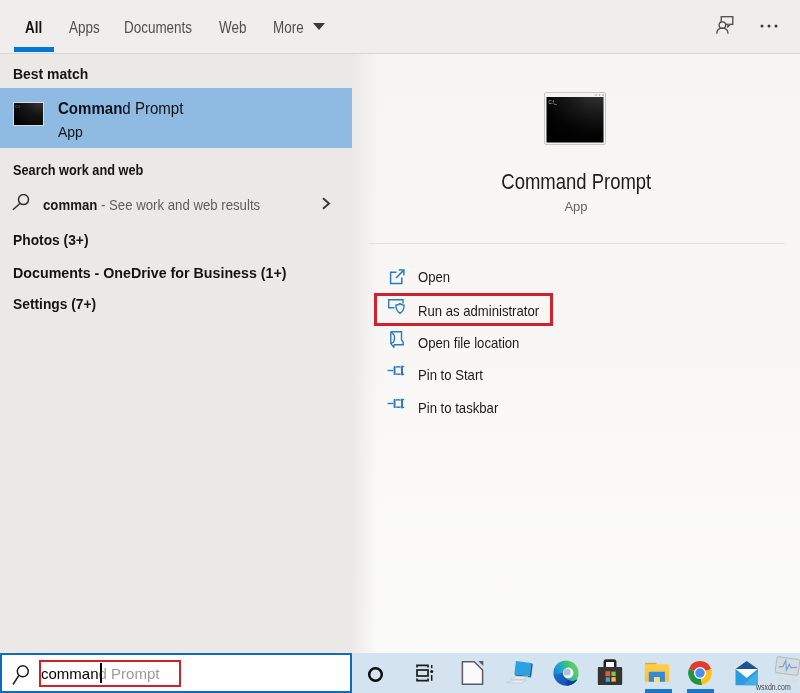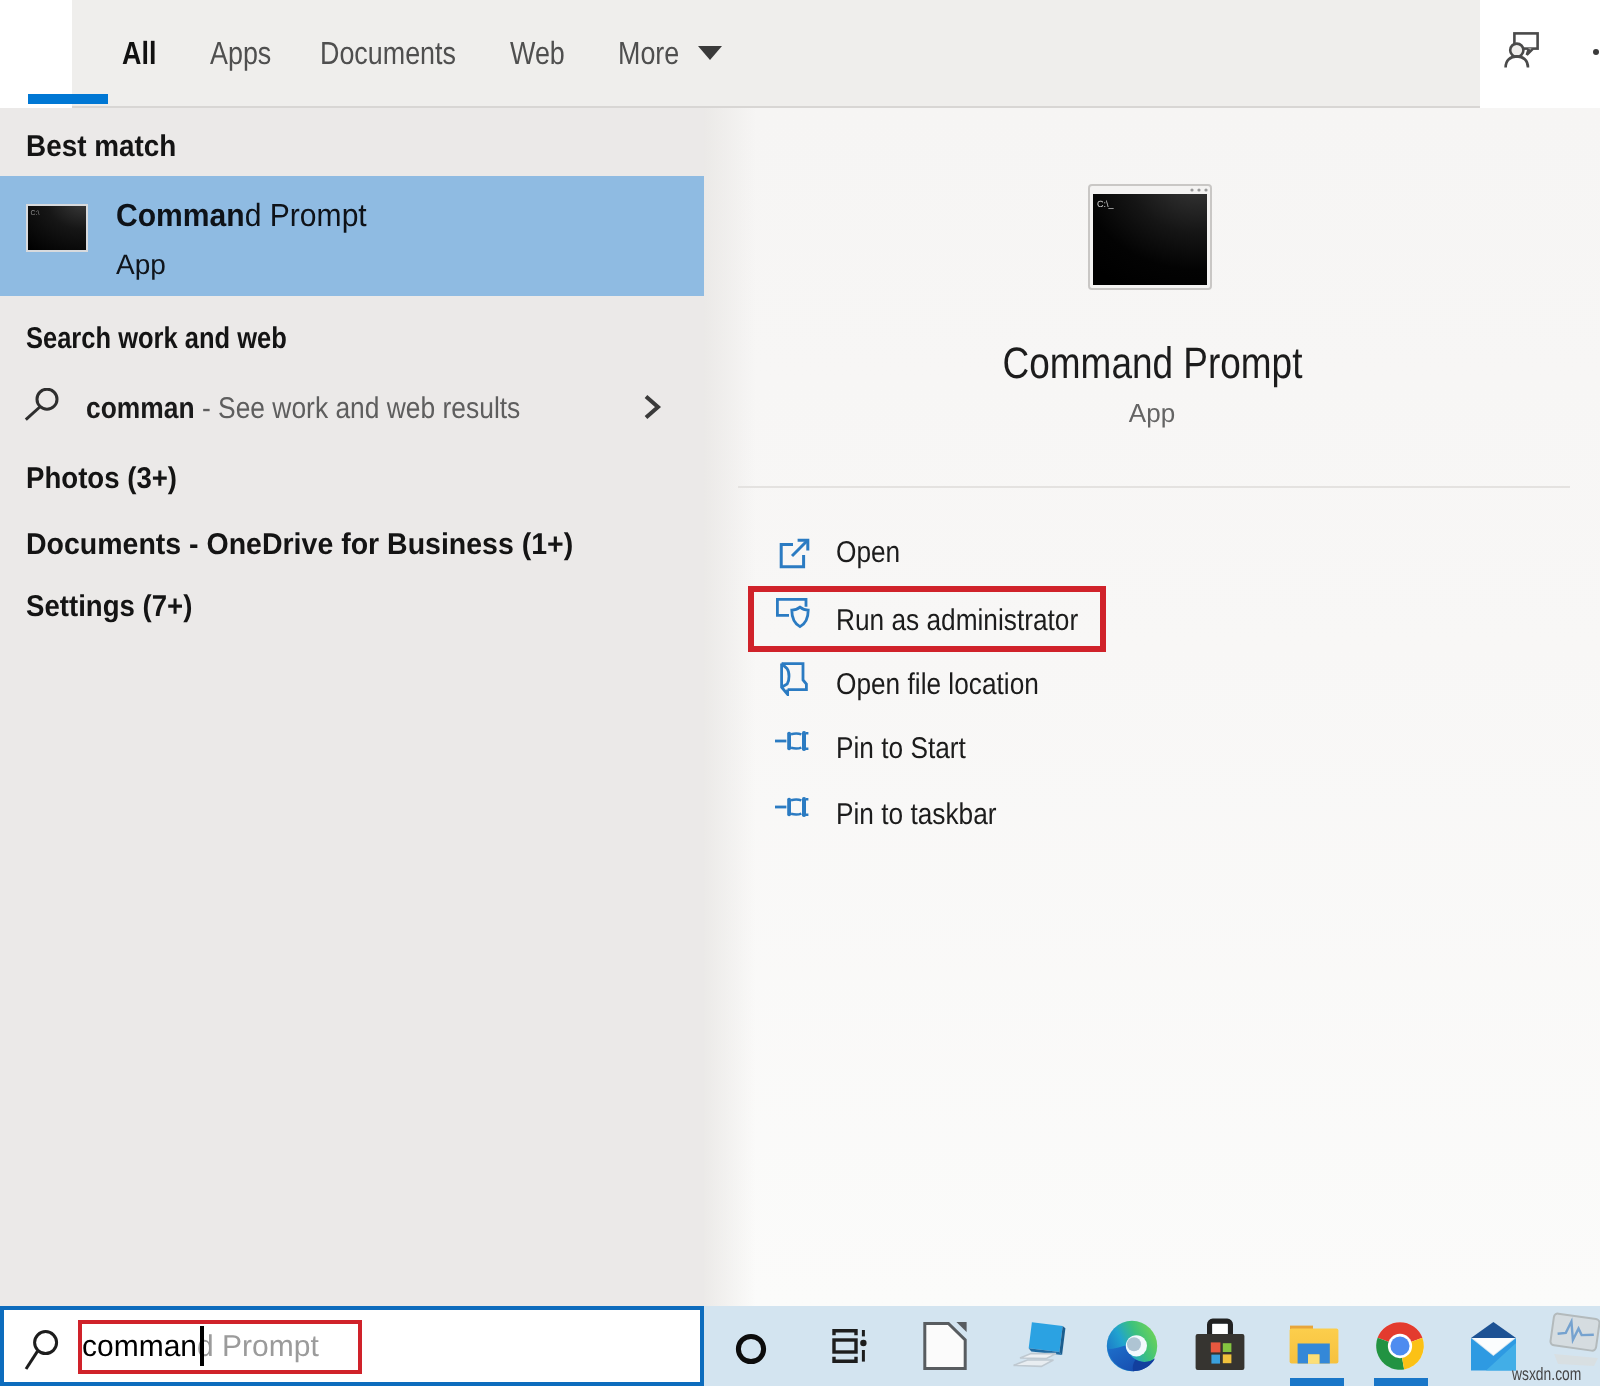--- a/index.html
+++ b/index.html
@@ -1,21 +1,21 @@
 <!DOCTYPE html>
 <html><head>
 <meta charset="utf-8">
 <style>
 * { margin:0; padding:0; box-sizing:border-box; }
 html,body { width:800px; height:693px; overflow:hidden; }
 body { font-family:"Liberation Sans",sans-serif; position:relative; background:#fff; }
 .abs { position:absolute; }
 
 
-#topbar { position:absolute; left:0; top:0; width:704px; height:54px; background:#efeeec; border-bottom:1px solid #d8d6d4;margin-left:36px; }
+#topbar { position:absolute; left:0; top:0; width:800px; height:54px; background:#efeeec; border-bottom:1px solid #d8d6d4; }
 .tab { position:absolute; top:18.5px; font-size:16px; color:#4f4f4f; transform:scaleX(0.84); transform-origin:0 0; white-space:pre; }
 #tab-all { color:#111; font-weight:bold; }
 #all-underline { position:absolute; left:14px; top:47px; width:40px; height:5px; background:#0077d4; }
 
 
 #leftpanel { position:absolute; left:0; top:54px; width:352px; height:599px; background:#ebe9e8; }
 #bestmatch-hdr { position:absolute; left:13px; top:64.5px; font-size:15px; font-weight:bold; color:#141414; transform:scaleX(0.93); transform-origin:0 0; white-space:pre; }
 #bm-row { position:absolute; left:0; top:88px; width:352px; height:60px; background:#8fbbe2; }
 #bm-title { position:absolute; left:58px; top:100px; font-size:16px; color:#0e1218; transform:scaleX(0.94); transform-origin:0 0; white-space:pre; }
 #bm-app { position:absolute; left:58px; top:124px; font-size:14px; color:#10151c; }

